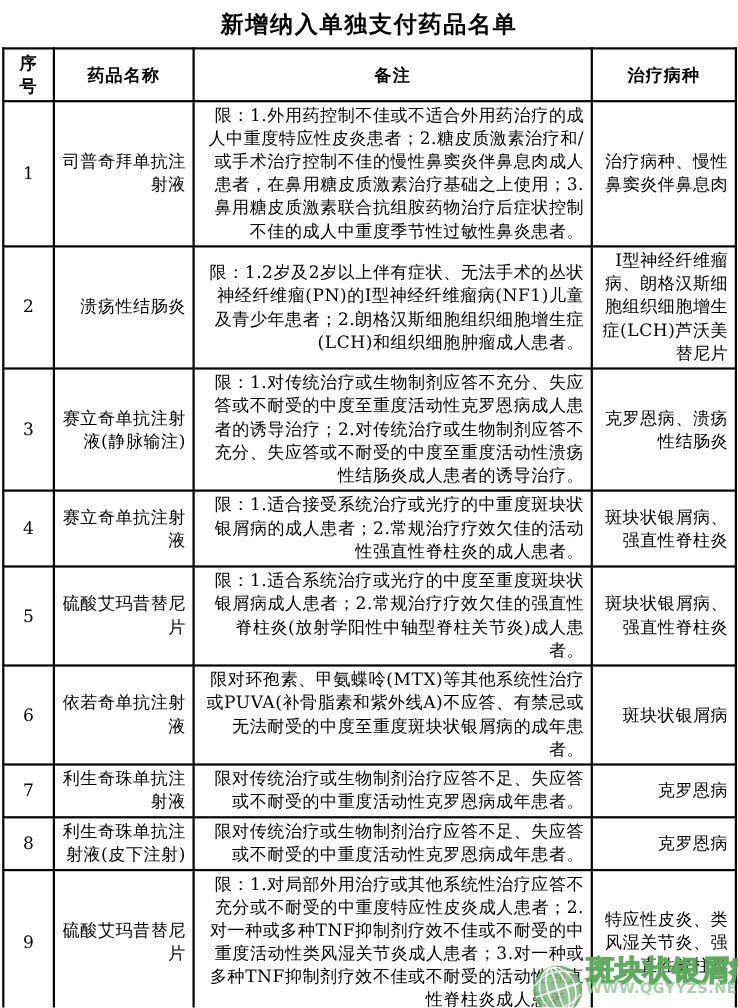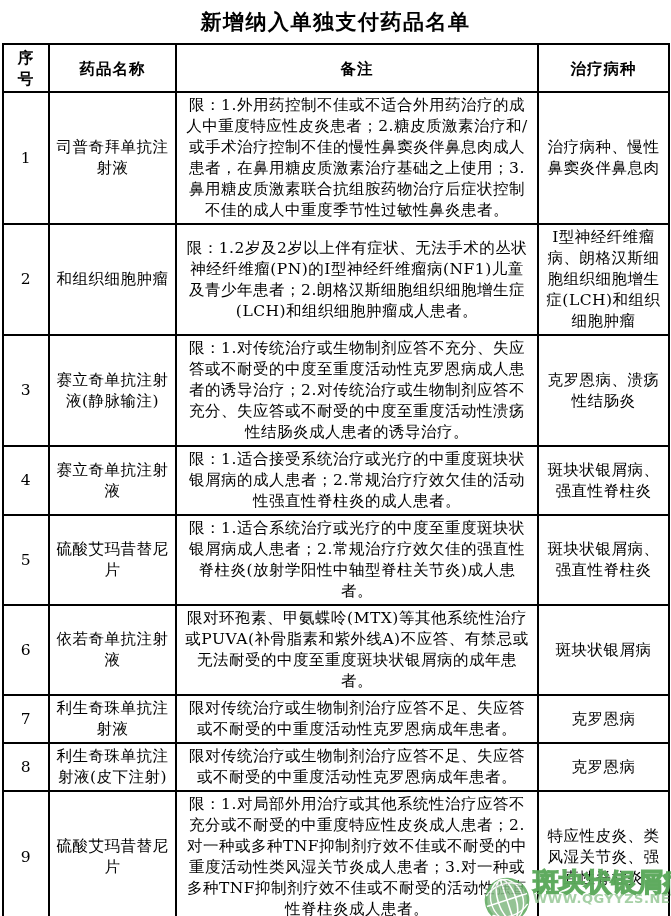--- a/index.html
+++ b/index.html
@@ -43,21 +43,21 @@
     word-break: break-all;
     overflow: hidden;
   }
   .drug-table thead tr { height: 38px; }
   .drug-table th {
     font-weight: bold;
     text-align: center;
     letter-spacing: 1px;
   }
   td.c-no { text-align: center; }
-  td.c-name, td.c-remark, td.c-disease { text-align: center; }
+  td.c-name, td.c-remark, td.c-disease { text-align: right; }
 
   
   tbody tr:nth-child(1)  { height: 127px; }
   tbody tr:nth-child(2)  { height: 106px; }
   tbody tr:nth-child(3)  { height: 108px; }
   tbody tr:nth-child(4)  { height: 50px; }
   tbody tr:nth-child(5)  { height: 78px; }
   tbody tr:nth-child(6)  { height: 79px; }
   tbody tr:nth-child(7)  { height: 46px; }
   tbody tr:nth-child(8)  { height: 47px; }
@@ -126,23 +126,23 @@
     <tbody>
   <tr>
     <td class="c-no">1</td>
     <td class="c-name">司普奇拜单抗注射液</td>
     <td class="c-remark">限：1.外用药控制不佳或不适合外用药治疗的成人中重度特应性皮炎患者；2.糖皮质激素治疗和/或手术治疗控制不佳的慢性鼻窦炎伴鼻息肉成人患者，在鼻用糖皮质激素治疗基础之上使用；3.鼻用糖皮质激素联合抗组胺药物治疗后症状控制不佳的成人中重度季节性过敏性鼻炎患者。</td>
     <td class="c-disease">治疗病种、慢性鼻窦炎伴鼻息肉</td>
   </tr>
 
   <tr>
     <td class="c-no">2</td>
-    <td class="c-name">和组织细胞肿瘤</td>
+    <td class="c-name">溃疡性结肠炎</td>
     <td class="c-remark">限：1.2岁及2岁以上伴有症状、无法手术的丛状神经纤维瘤(PN)的I型神经纤维瘤病(NF1)儿童及青少年患者；2.朗格汉斯细胞组织细胞增生症(LCH)和组织细胞肿瘤成人患者。</td>
-    <td class="c-disease">I型神经纤维瘤病、朗格汉斯细胞组织细胞增生症(LCH)和组织细胞肿瘤</td>
+    <td class="c-disease">I型神经纤维瘤病、朗格汉斯细胞组织细胞增生症(LCH)芦沃美替尼片</td>
   </tr>
 
   <tr>
     <td class="c-no">3</td>
     <td class="c-name">赛立奇单抗注射液(静脉输注)</td>
     <td class="c-remark">限：1.对传统治疗或生物制剂应答不充分、失应答或不耐受的中度至重度活动性克罗恩病成人患者的诱导治疗；2.对传统治疗或生物制剂应答不充分、失应答或不耐受的中度至重度活动性溃疡性结肠炎成人患者的诱导治疗。</td>
     <td class="c-disease">克罗恩病、溃疡性结肠炎</td>
   </tr>
 
   <tr>

